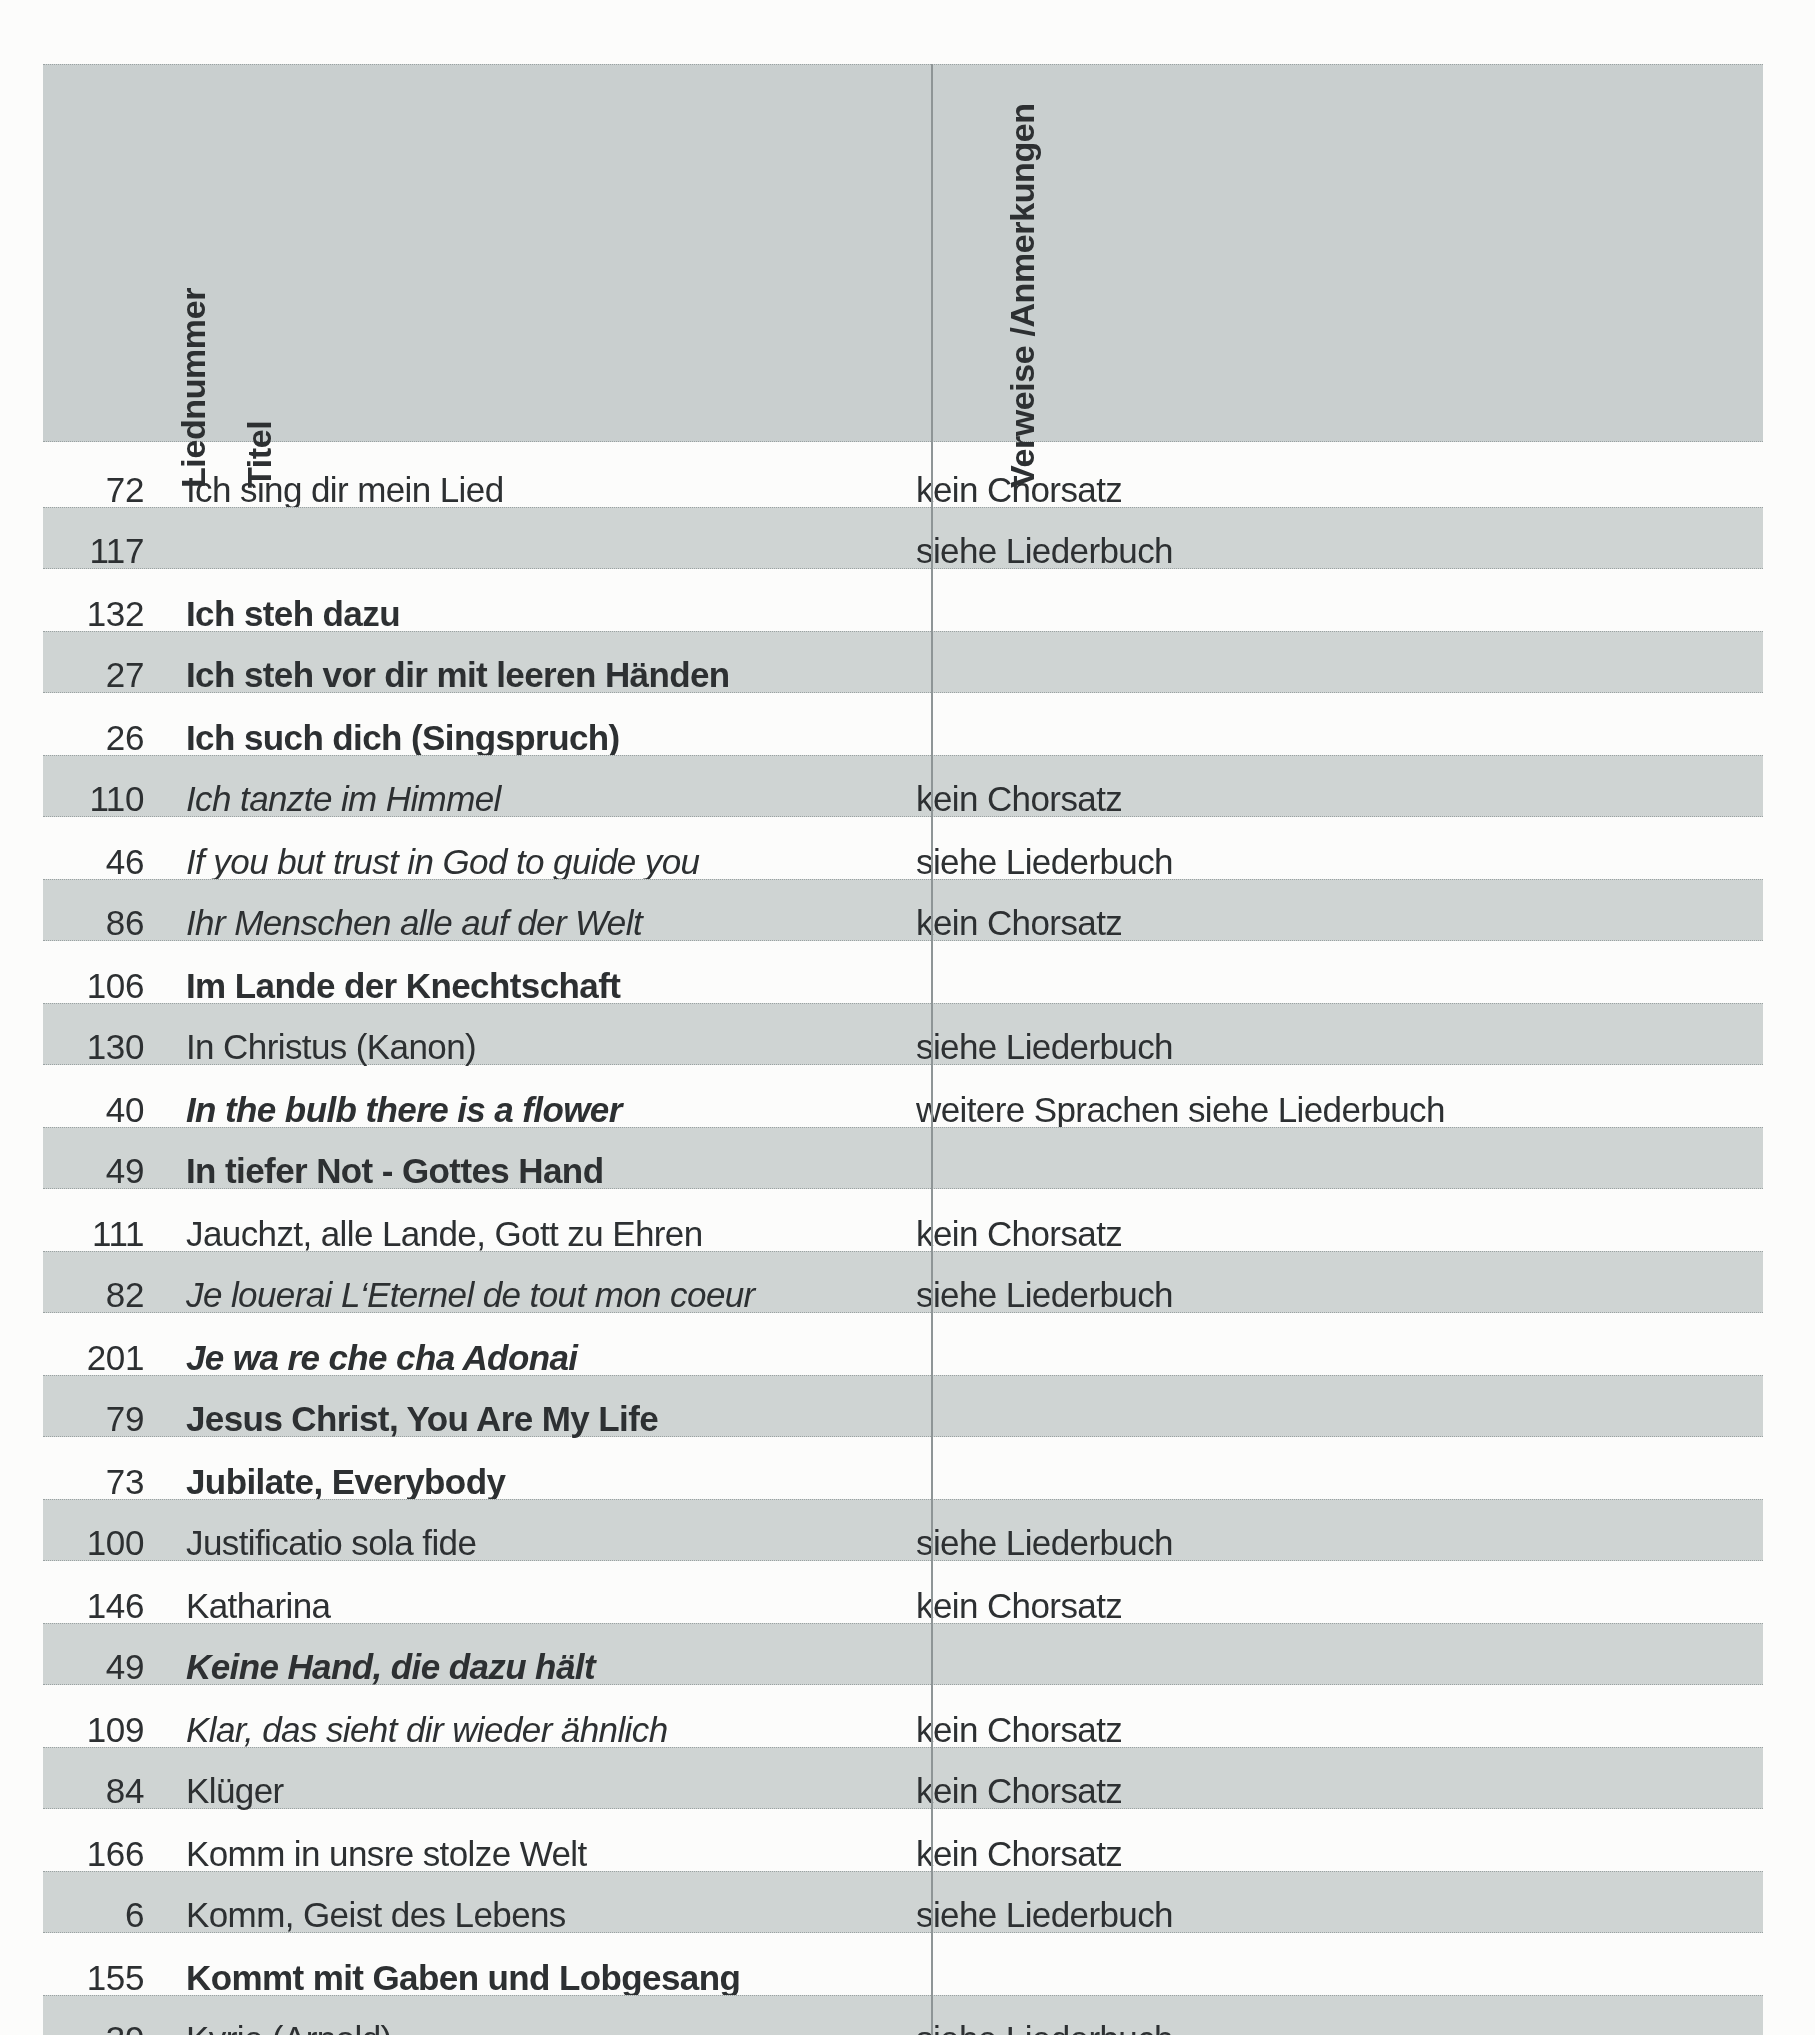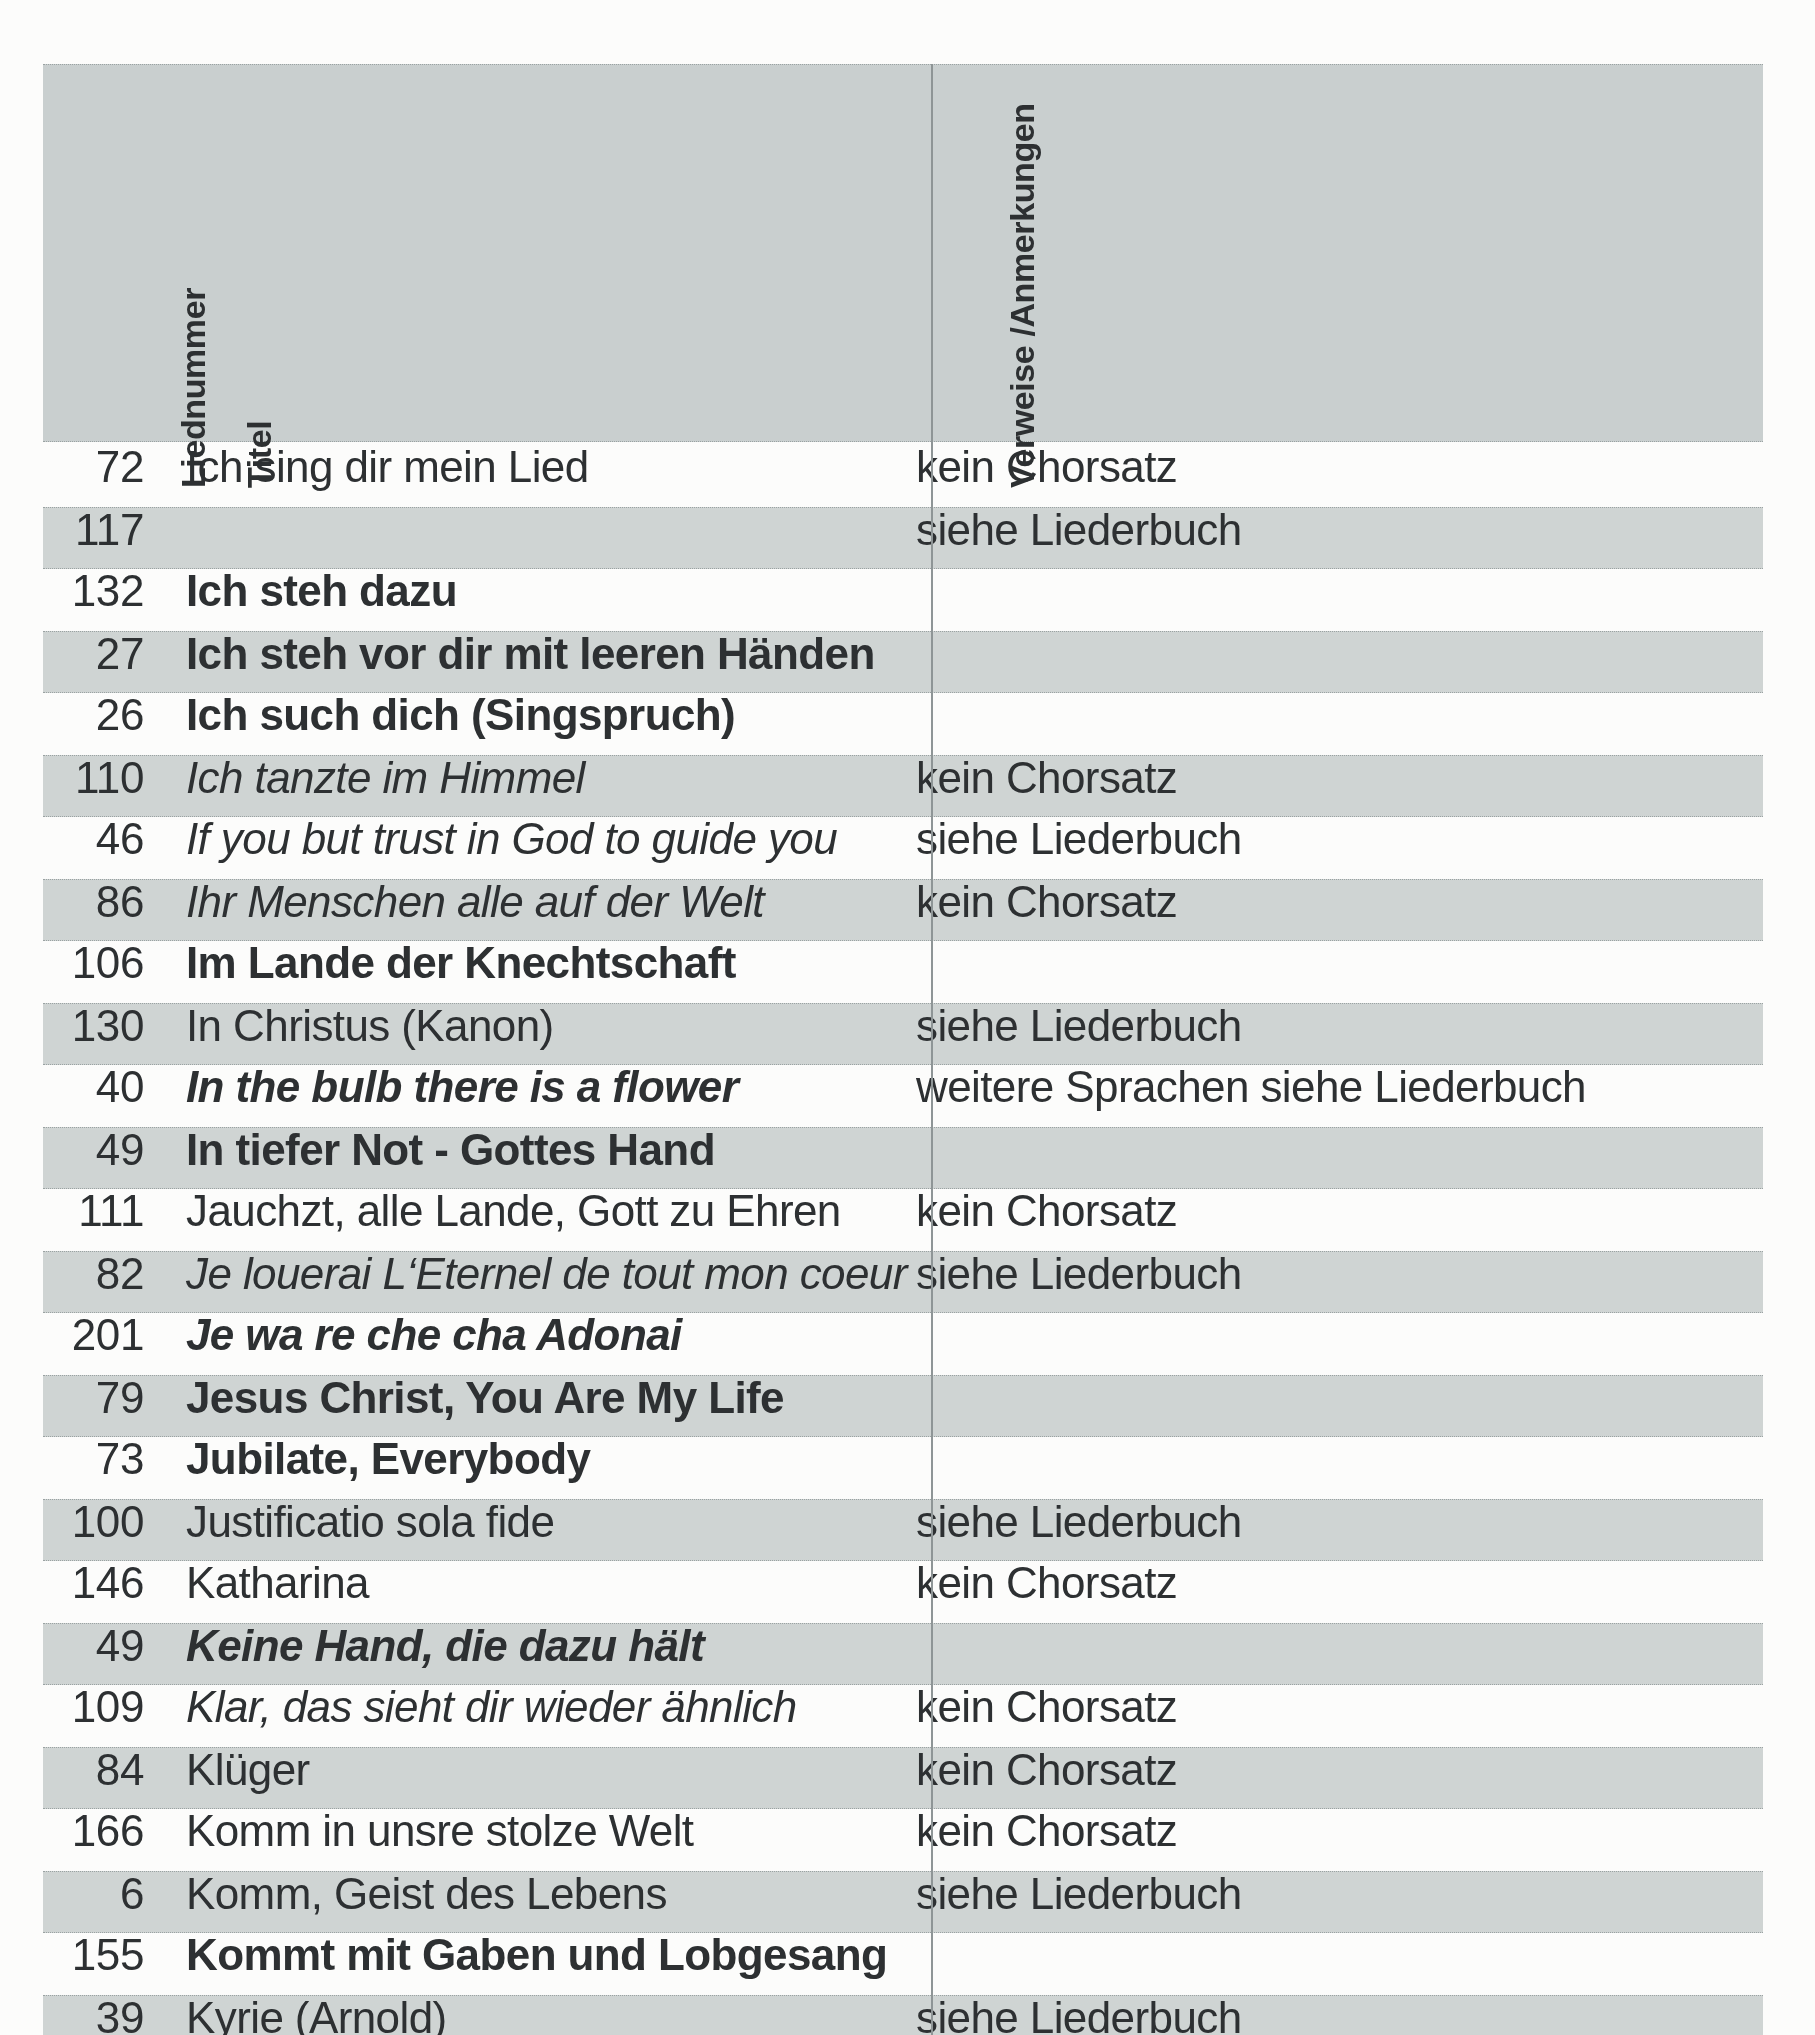--- a/index.html
+++ b/index.html
@@ -60,22 +60,22 @@
     position: absolute;
     left: 43px;
     top: 445px;
     width: 1720px;
     z-index: 1;
   }
   .row {
     position: relative;
     height: 62px;
     display: flex;
-    align-items: flex-start;
-    font-size: 44px;
+    align-items: flex-end;
+    font-size: 35px;
     line-height: 1;
     box-sizing: border-box;
   }
   .row.shaded {
     background: var(--shade, #cfd4d3);
     border-top: 1.2px dotted var(--edge, #9aa2a2);
     border-bottom: 1.2px dotted var(--edge, #9aa2a2);
   }
   .num {
     width: 101px;

